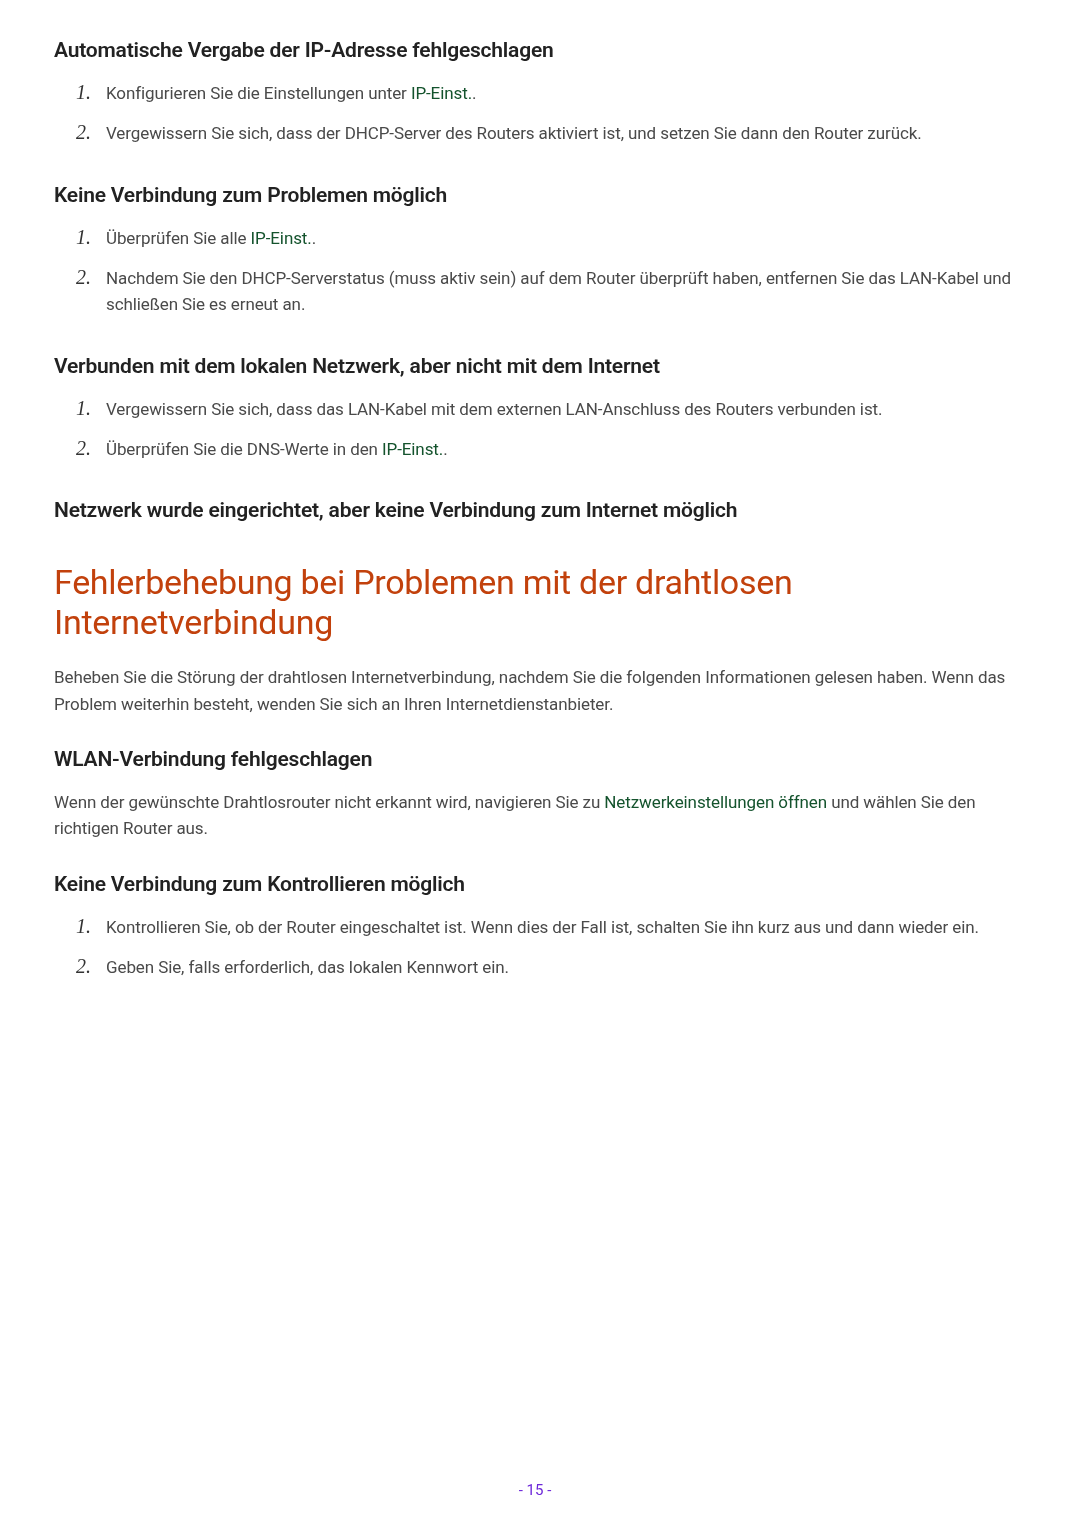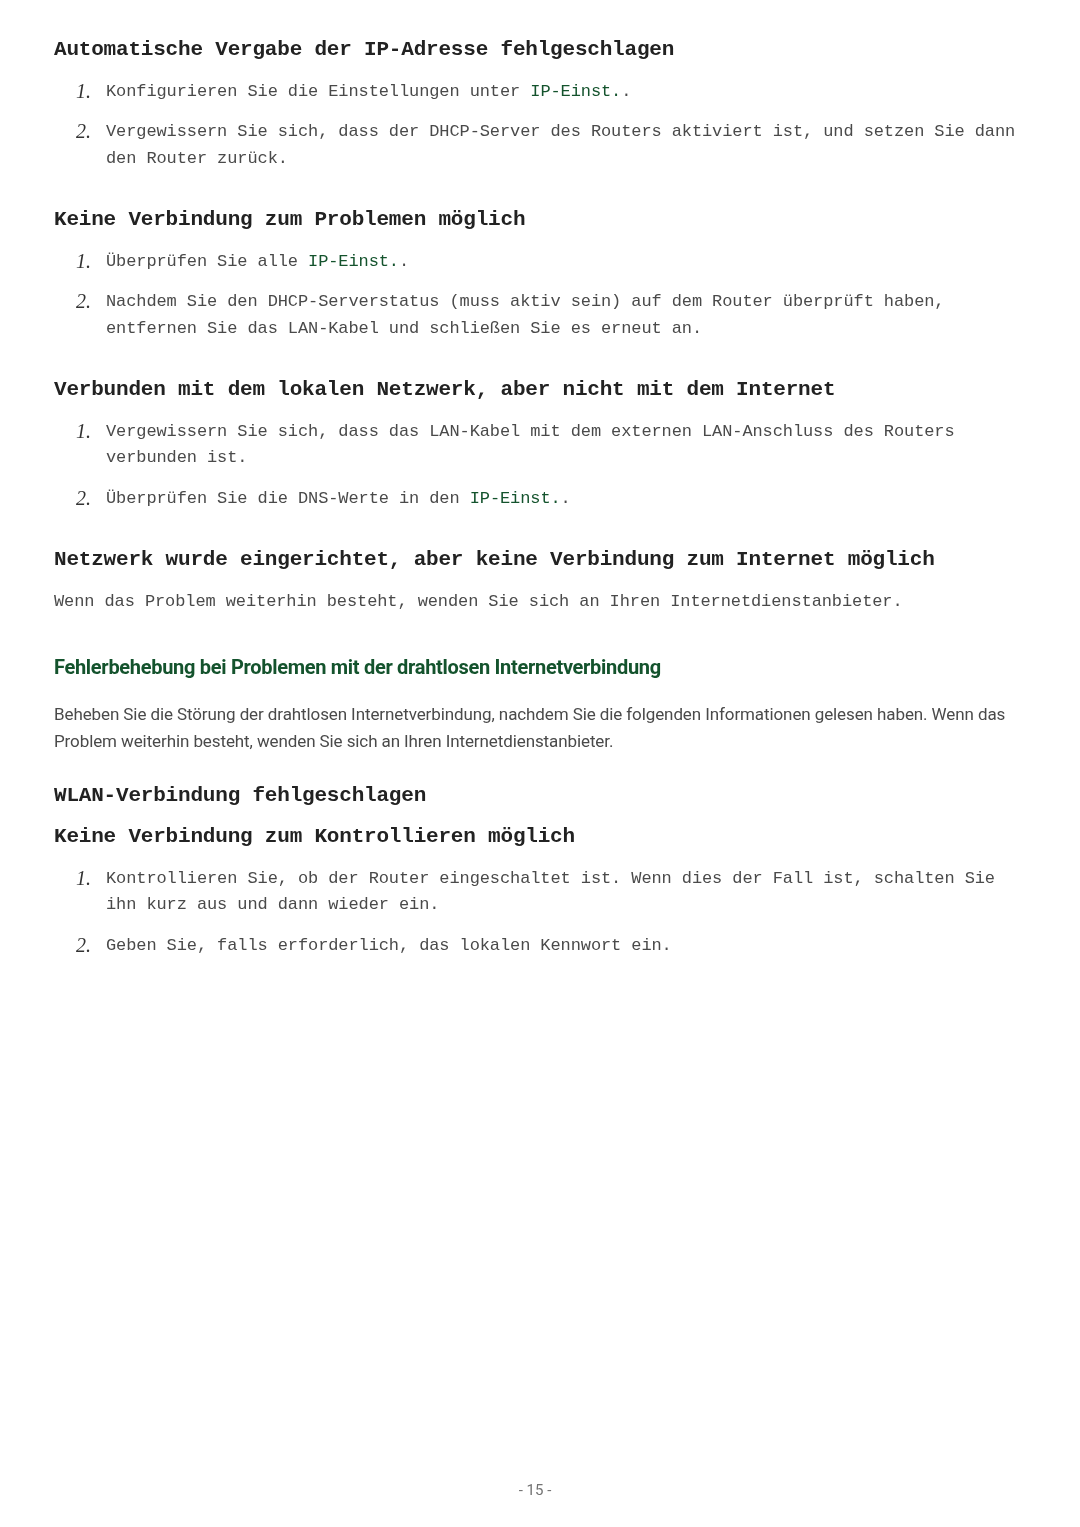--- a/index.html
+++ b/index.html
@@ -17,23 +17,23 @@
       position: relative;
     }
     h3 {
       font-size: 21px;
       font-weight: 600;
       color: #222;
       margin-bottom: 18px;
       letter-spacing: -0.2px;
     }
     h2 {
-      font-size: 20px;
-      font-weight: 700;
-      color: #14532d;
+      font-size: 34px;
+      font-weight: 400;
+      color: #c2410c;
       margin-top: 40px;
       margin-bottom: 22px;
       letter-spacing: -0.3px;
     }
     p {
       font-size: 17px;
       color: #4a4a4a;
       line-height: 1.55;
       margin-bottom: 30px;
       letter-spacing: -0.1px;
@@ -63,30 +63,29 @@
       font-weight: 400;
       font-style: italic;
       color: #333;
       font-family: Georgia, "Times New Roman", serif;
     }
     .link {
       color: #14532d;
     }
     .section {
       margin-bottom: 6px;
-      font-family: Liberation Mono, monospace;
     }
     .page-number {
       position: absolute;
       bottom: 28px;
       left: 0;
       right: 10px;
       text-align: center;
       font-size: 15px;
-      color: #737373;
+      color: #6d28d9;
     }
   </style>
 </head>
 <body>
 
 <div class="section">
   <h3>Automatische Vergabe der IP-Adresse fehlgeschlagen</h3>
   <ol>
     <li>
       <span>Konfigurieren Sie die Einstellungen unter </span><span class="link">IP-Einst.</span><span>.</span>
@@ -110,28 +109,30 @@
   <ol>
     <li>Vergewissern Sie sich, dass das LAN-Kabel mit dem externen LAN-Anschluss des Routers verbunden ist.</li>
     <li>
       <span>Überprüfen Sie die DNS-Werte in den </span><span class="link">IP-Einst.</span><span>.</span>
     </li>
   </ol>
 </div>
 
 <div class="section">
   <h3>Netzwerk wurde eingerichtet, aber keine Verbindung zum Internet möglich</h3>
-  <p>Wenn das Problem weiterhin besteht, wenden Sie sich an Ihren Internetdienstanbieter.</p>
 </div>
 
 <h2>Fehlerbehebung bei Problemen mit der drahtlosen Internetverbindung</h2>
 <p>Beheben Sie die Störung der drahtlosen Internetverbindung, nachdem Sie die folgenden Informationen gelesen haben. Wenn das Problem weiterhin besteht, wenden Sie sich an Ihren Internetdienstanbieter.</p>
 
 <div class="section">
   <h3>WLAN-Verbindung fehlgeschlagen</h3>
+  <p>
+    <span>Wenn der gewünschte Drahtlosrouter nicht erkannt wird, navigieren Sie zu </span><span class="link">Netzwerkeinstellungen öffnen</span><span> und wählen Sie den richtigen Router aus.</span>
+  </p>
 </div>
 
 <div class="section">
   <h3>Keine Verbindung zum Kontrollieren möglich</h3>
   <ol>
     <li>Kontrollieren Sie, ob der Router eingeschaltet ist. Wenn dies der Fall ist, schalten Sie ihn kurz aus und dann wieder ein.</li>
     <li>Geben Sie, falls erforderlich, das lokalen Kennwort ein.</li>
   </ol>
 </div>
 

